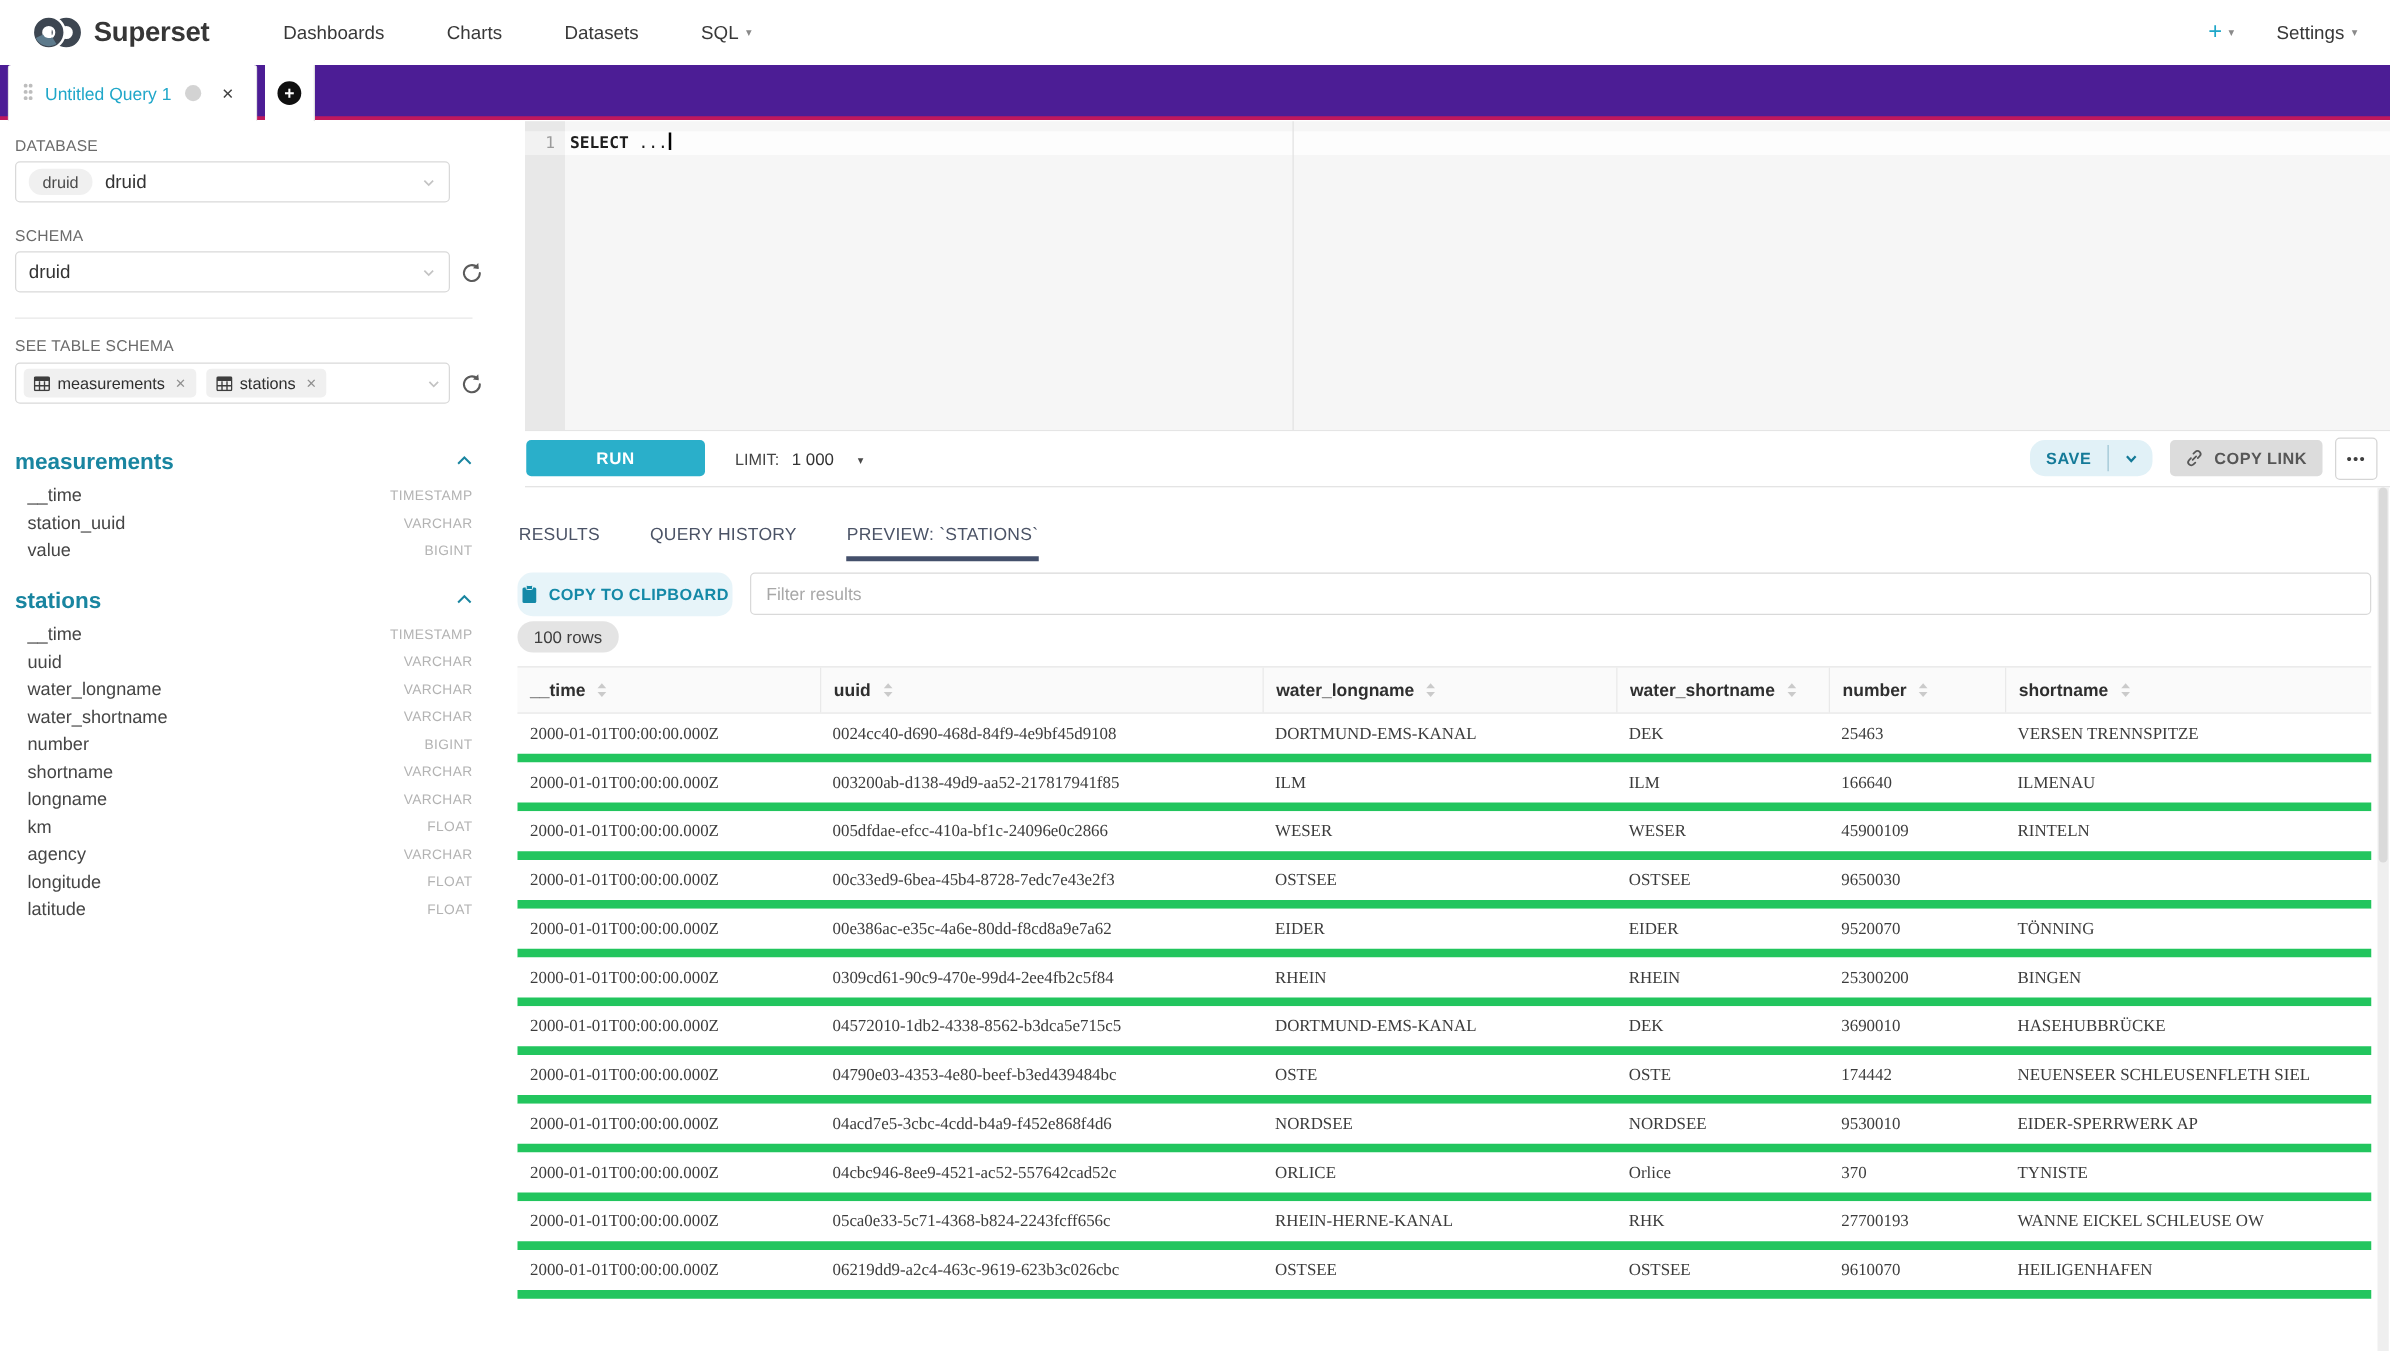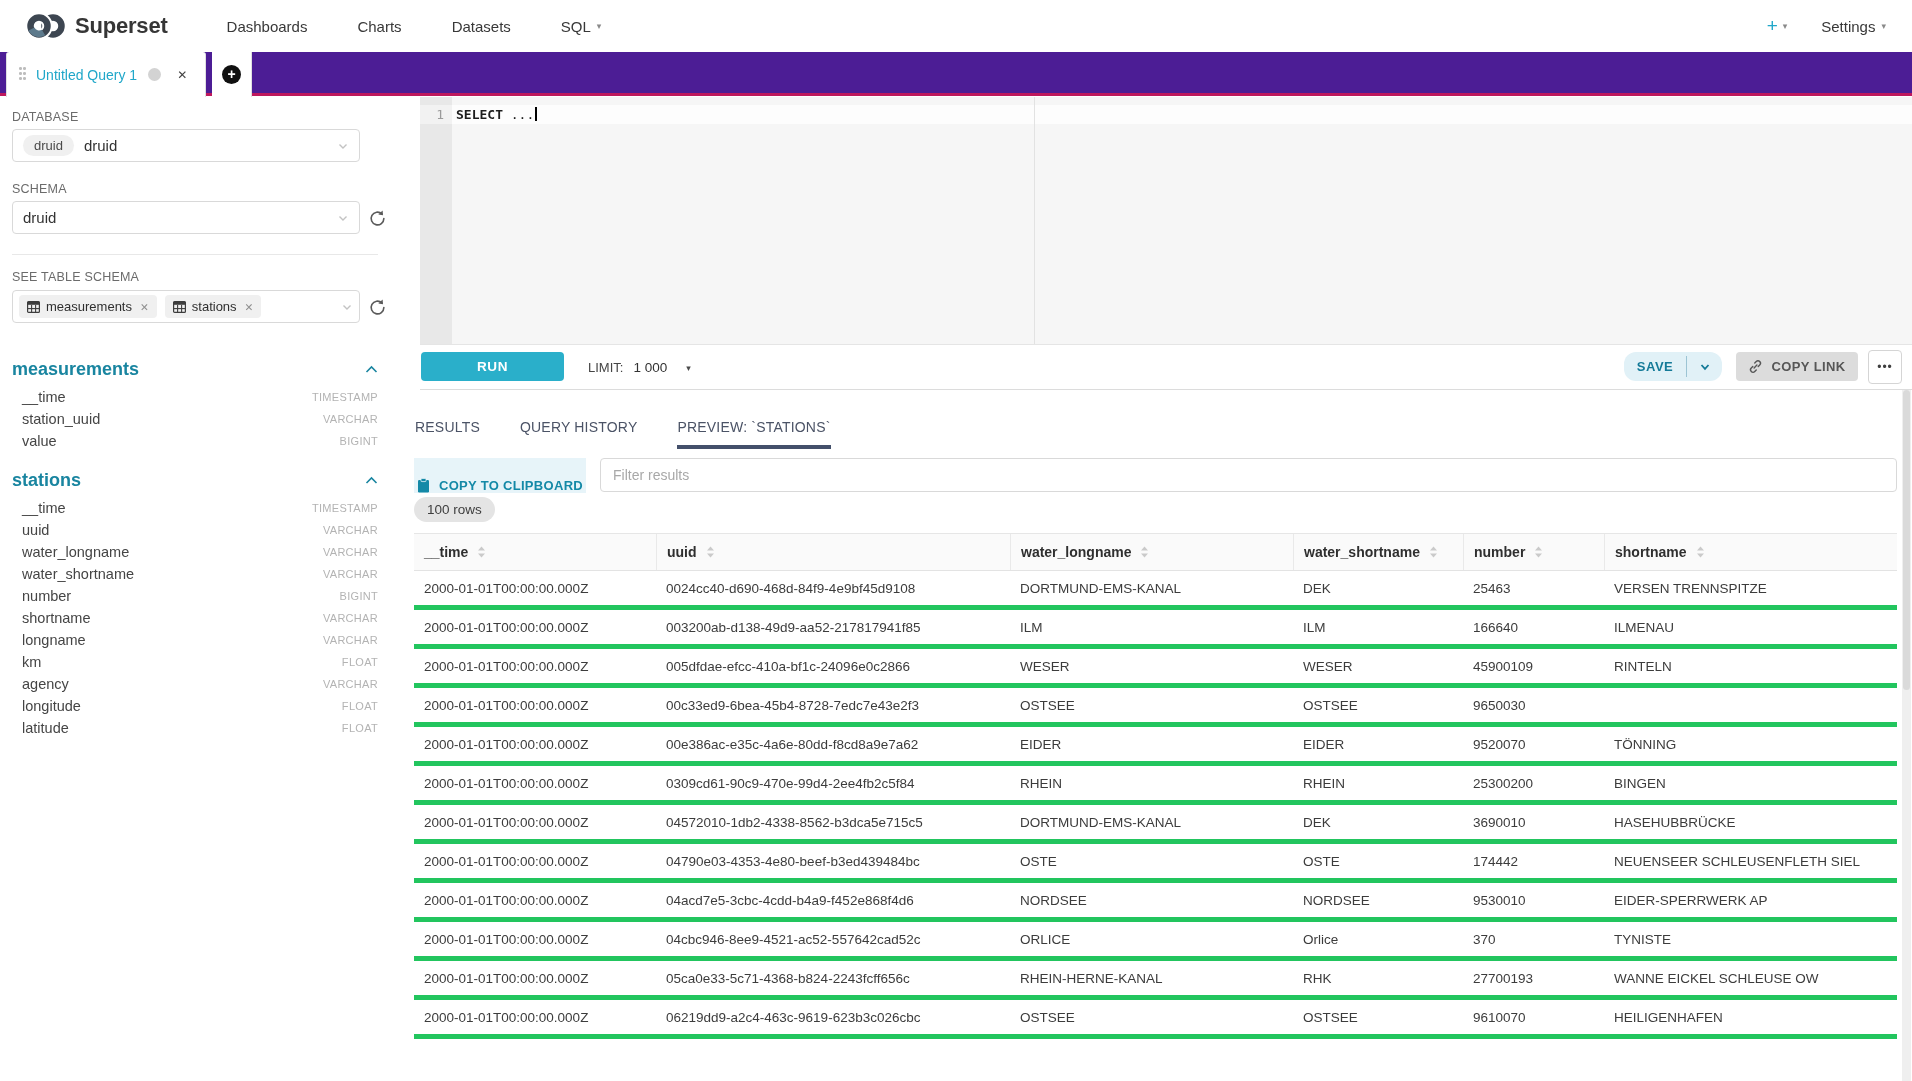--- a/index.html
+++ b/index.html
@@ -96,39 +96,39 @@
     border:1px solid #d5d5d5; border-radius:4px; color:#3f3f3f; font-size:12px; letter-spacing:1px;
     cursor:pointer; font-family:"Liberation Sans",sans-serif; }
 
   
   .south{ position:absolute; left:414px; top:390px; width:1498px; height:691px; background:#fff; }
   .south-tabs{ display:flex; padding-left:1px; }
   .stab{ margin-right:40px; padding:29px 0 10px; font-size:14px; font-weight:500; color:#4b5366;
     letter-spacing:0.2px; border-bottom:4px solid transparent; cursor:pointer; white-space:nowrap;}
   .stab.active{ border-bottom-color:var(--underline); }
   .copy-clip-btn{ position:absolute; left:0; top:68px; width:172px; height:35px; background:#e7f4f9;
-    border:none; border-radius:0; display:flex; align-items:flex-end; justify-content:center; gap:9px;
+    border:none; border-radius:12px; display:flex; align-items:center; justify-content:center; gap:9px;
     font-size:13px; font-weight:bold; color:#1489a7; letter-spacing:0.3px; cursor:pointer;
     font-family:"Liberation Sans",sans-serif;}
   .filter-input{ position:absolute; left:186px; top:68px; width:1297px; height:34px;
     border:1px solid #d9d9d9; border-radius:4px; padding:0 12px; font-size:14px; color:#333;
     font-family:"Liberation Sans",sans-serif; outline:none; }
   .filter-input::placeholder{ color:#a8a8a8; }
   .rowcount-badge{ position:absolute; left:0; top:107px; background:#e4e4e4; border-radius:14px;
     padding:5px 13px; font-size:13.5px; color:#3e3e3e; }
 
   
   .grid{ position:absolute; left:0; top:143px; width:1483px; }
   .grid-header{ display:flex; height:38px; background:#fafafa; border-top:1px solid #e6e6e6;
     border-bottom:1px solid #e3e3e3; }
   .gh-cell{ display:flex; align-items:center; padding-left:10px; font-size:14px; font-weight:bold;
     color:#2f2f2f; border-left:1px solid #e9e9e9; cursor:pointer; }
   .gh-cell:first-child{ border-left:none; }
   .gh-cell .sort{ margin-left:9px; display:flex; }
-  .grid-row{ display:flex; height:39px; border-bottom:5px solid #22c55e; background:#fff; }
+  .grid-row{ display:flex; height:39px; border-bottom:7px solid #22c55e; background:#fff;font-family:Liberation Serif, serif; }
   .gr-cell{ display:flex; align-items:center; padding-left:10px; font-size:13.5px; color:#3c3c3c;
     white-space:nowrap; overflow:hidden; }
 
   
   .vscroll{ position:absolute; right:1px; top:390px; width:9px; height:691px; background:#efefef; }
   .vscroll-thumb{ position:absolute; top:0; left:1px; width:7px; height:300px; background:#dadada; border-radius:4px;}
 </style>
 </head>
 <body>
 

